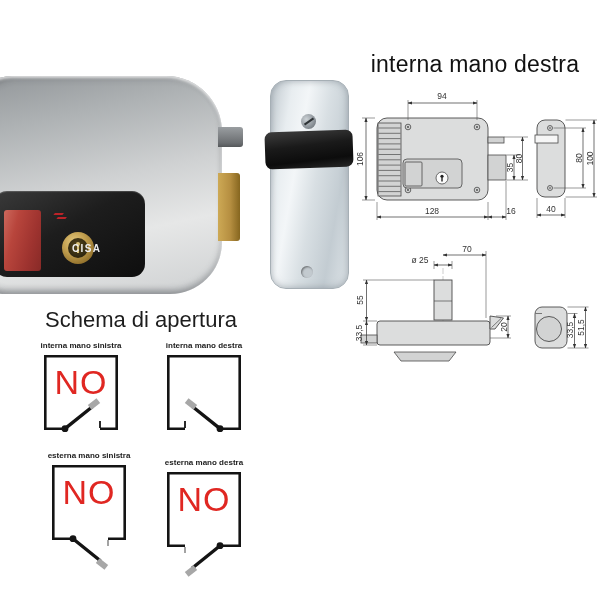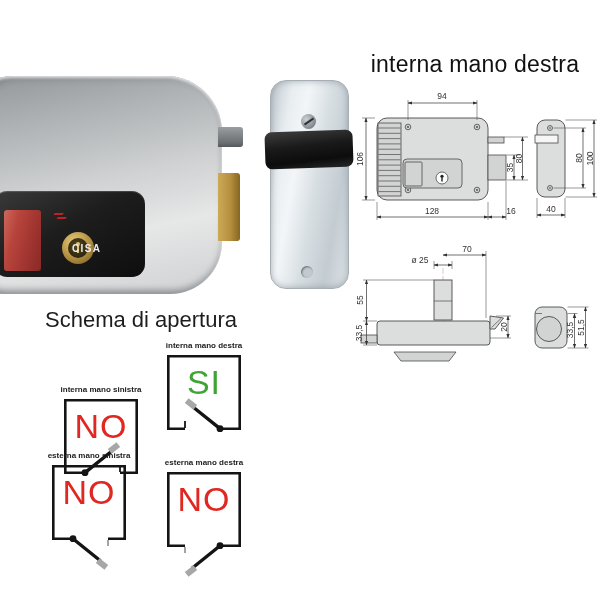--- a/index.html
+++ b/index.html
@@ -58,21 +58,21 @@
   .ext{stroke:#555;stroke-width:.6;fill:none;}
   .dim{stroke:#333;stroke-width:.7;fill:none;}
   .thin{stroke:#4a4a4a;stroke-width:.7;fill:none;}
   .dt{font-family:"Liberation Sans",sans-serif;font-size:8.5px;fill:#333;}
 
   
   .cell{position:absolute;width:90px;height:125px;}
   .cell-label{position:absolute;left:-14px;right:-14px;top:0;text-align:center;font-size:8px;font-weight:700;color:#1b1b1b;}
   .cell svg{position:absolute;left:0;top:12px;}
   .answer{position:absolute;left:8px;width:74px;top:24px;text-align:center;font-size:34px;line-height:34px;letter-spacing:1px;}
-  #cell1{left:56px;top:341px;margin-top:44px;}  #cell2{left:159px;top:341px;}
+  #cell1{left:36px;top:341px;}  #cell2{left:159px;top:341px;}
   #cell3{left:44px;top:451px;text-decoration:underline;}  #cell4{left:159px;top:458px;}
   .frame{fill:none;stroke:#141414;stroke-width:2.6;}
   .fseg{stroke:#141414;stroke-width:2.6;fill:none;}
   .tick{stroke:#141414;stroke-width:1.8;fill:none;}
   .tickg{stroke:#8c8c8c;stroke-width:1.6;fill:none;}
   .door{stroke:#141414;stroke-width:3.4;stroke-linecap:round;fill:none;}
   .pad{fill:#a7a7a7;}
   .hinge{fill:#141414;}
 </style>
 </head>
@@ -230,21 +230,20 @@
   <div id="cell2" class="cell">
     <div class="cell-label">interna mano destra</div>
     <svg width="90" height="110" viewBox="0 0 90 110">
       <path class="frame" d="M9.3 77 V3.3 H80.7 V77"></path>
       <path class="fseg" d="M8 75.7 H26 M61 75.7 H82"></path>
       <path class="tick" d="M26 75 V68"></path>
       <line class="door" x1="61" y1="75.7" x2="34" y2="54"></line>
       <rect class="pad" x="26.5" y="48" width="11" height="6" transform="rotate(38 32 51)"></rect>
       <circle class="hinge" cx="61" cy="75.7" r="3.4"></circle>
     </svg>
-    <div class="answer" style="color: rgb(63, 164, 54);">SI</div>
   </div>
 
   <div id="cell3" class="cell">
     <div class="cell-label">esterna mano sinistra</div>
     <svg width="90" height="110" viewBox="0 0 90 110">
       <path class="frame" d="M9.3 77 V3.3 H80.7 V77"></path>
       <path class="fseg" d="M8 75.7 H29 M64 75.7 H82"></path>
       <path class="tickg" d="M64 77 V83"></path>
       <line class="door" x1="29" y1="75.7" x2="56" y2="97.5"></line>
       <rect class="pad" x="52.5" y="98" width="11" height="6" transform="rotate(38 58 101)"></rect>

